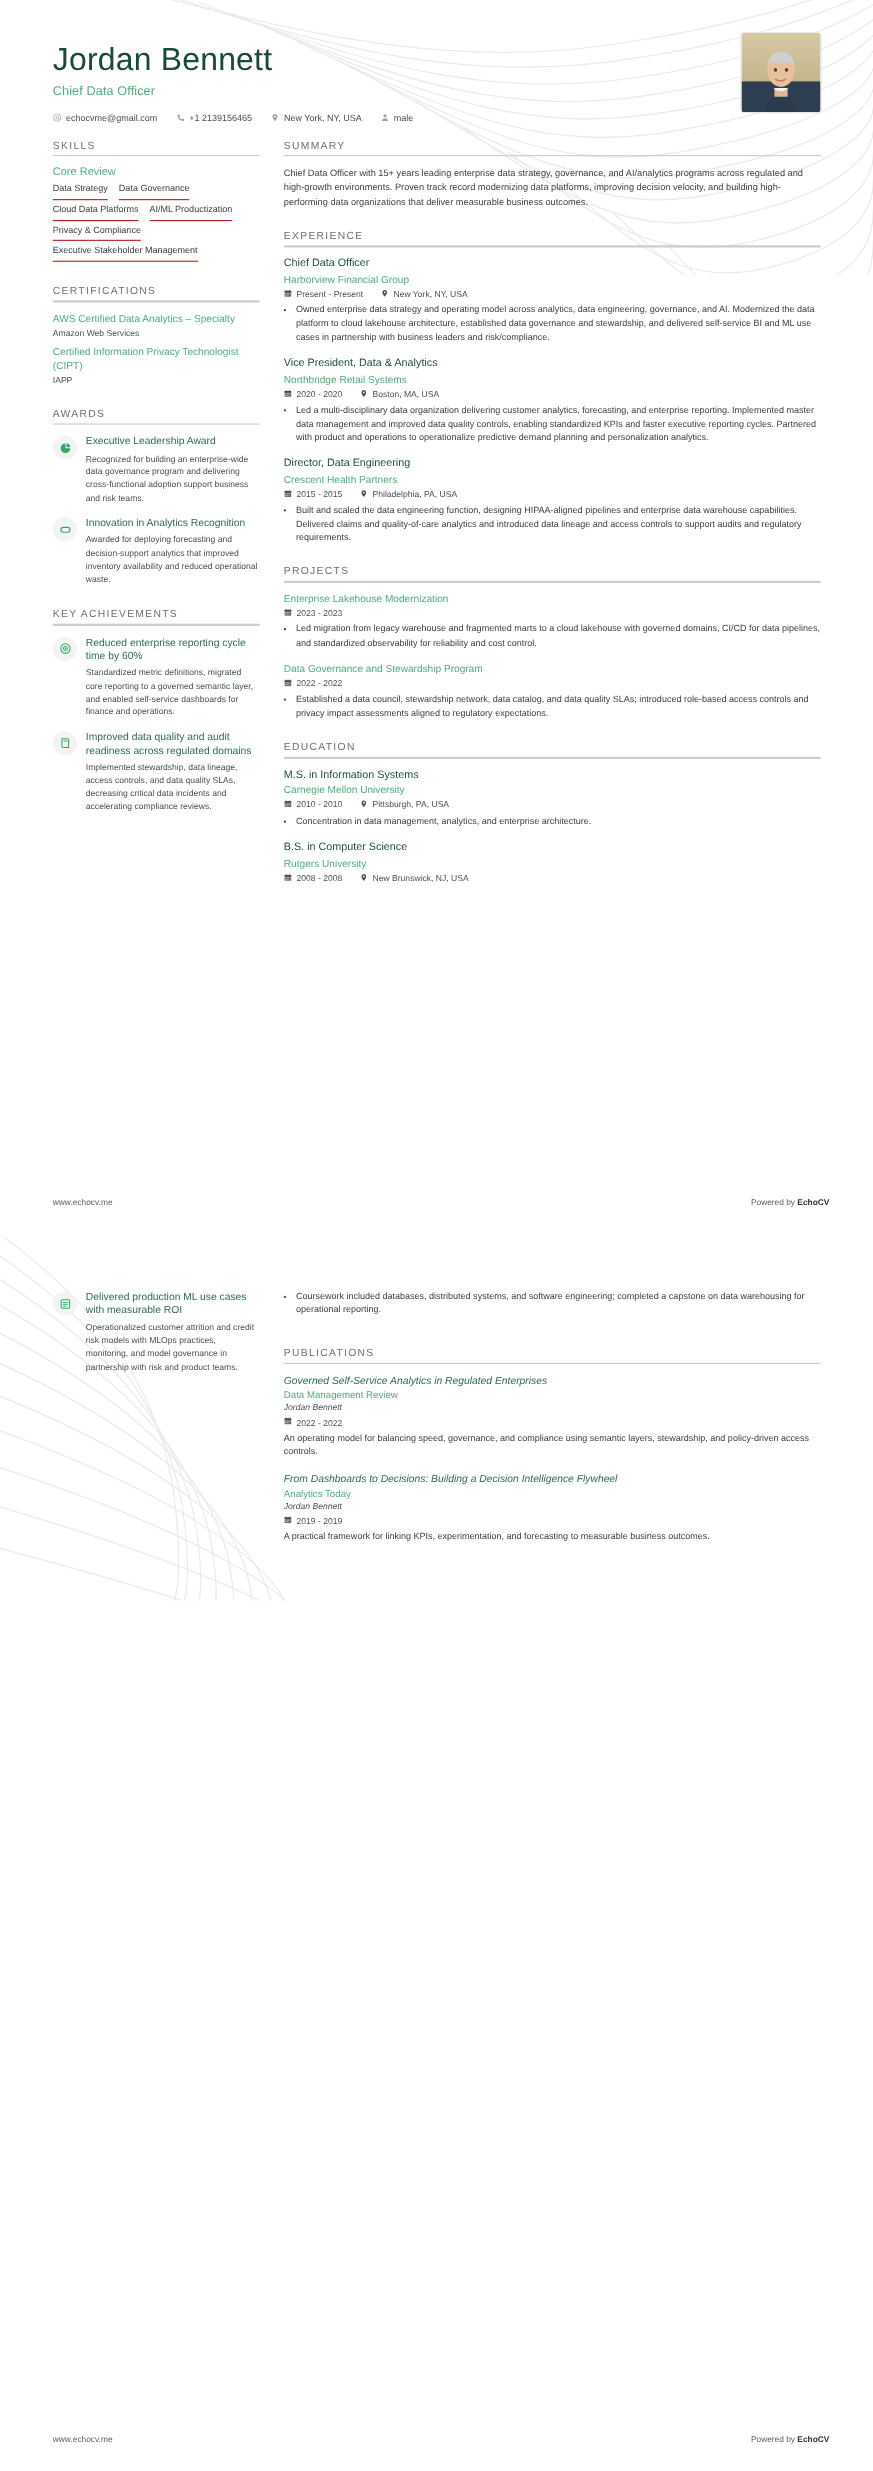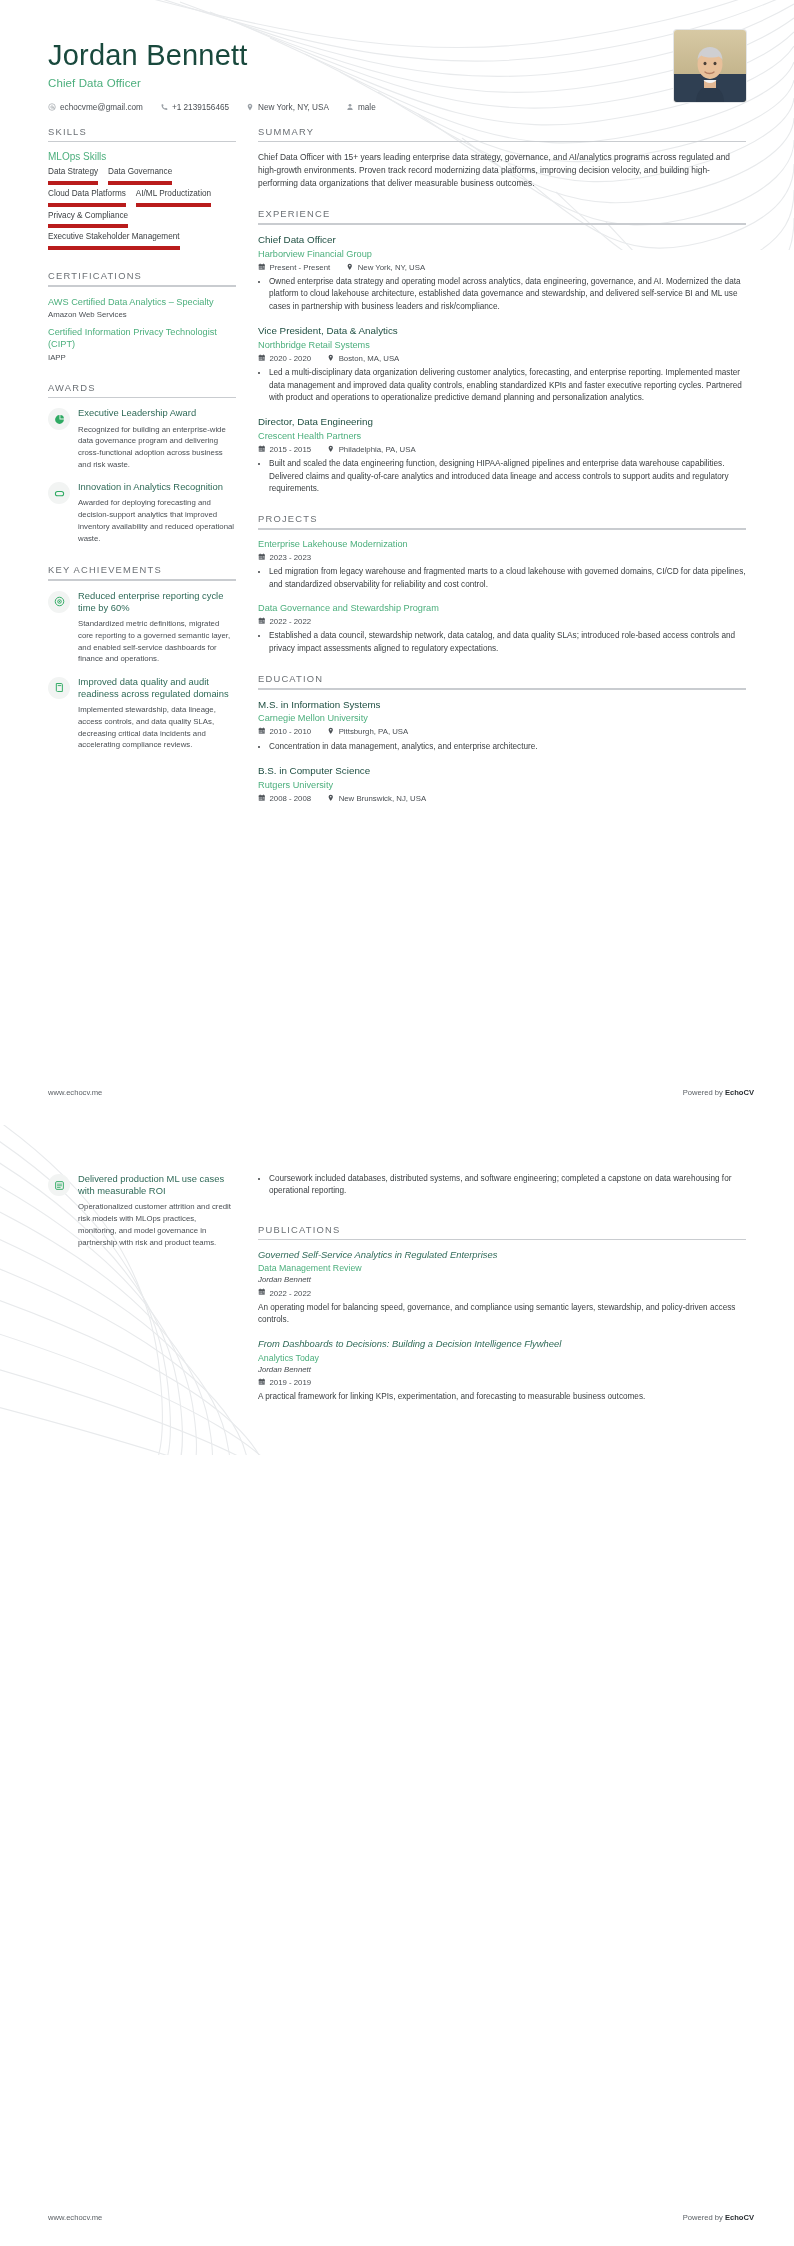--- a/index.html
+++ b/index.html
@@ -49,21 +49,21 @@
     padding-bottom: 4px; text-transform: uppercase;
   }
   .sec-rule { height: 1.5px; background: #c9ccd0; margin-bottom: 9px; }
   .sec { margin-bottom: 16px; }
 
   
   .skill-group-title { font-size: 10px; color: #4caf7d; margin-bottom: 5px; }
   .skill-tags { display: flex; flex-wrap: wrap; gap: 4px 10px; }
   .skill-tag {
     font-size: 8.2px; color: #3c4043; padding-bottom: 3px;
-    border-bottom: 4px solid #b91c1c; line-height: 1.3;
+    border-bottom: 1px solid #b91c1c; line-height: 1.3;
   }
 
   
   .cert { margin-bottom: 7px; }
   .cert-name { font-size: 9.2px; color: #4caf7d; line-height: 1.35; }
   .cert-org { font-size: 7.8px; color: #4a4f54; margin-top: 2px; }
 
   
   .card { display: flex; gap: 8px; margin-bottom: 11px; }
   .card-icon {
@@ -195,21 +195,21 @@
     </div>
   </div>
 
   <div class="body">
 
     <div class="col-left">
 
       <div class="sec">
         <div class="sec-title">SKILLS</div>
         <div class="sec-rule"></div>
-        <div class="skill-group-title">MLOps Skills</div>
+        <div class="skill-group-title">Core Review</div>
         <div class="skill-tags">
           <span class="skill-tag">Data Strategy</span>
           <span class="skill-tag">Data Governance</span>
           <span class="skill-tag">Cloud Data Platforms</span>
           <span class="skill-tag">AI/ML Productization</span>
           <span class="skill-tag">Privacy &amp; Compliance</span>
           <span class="skill-tag">Executive Stakeholder Management</span>
         </div>
       </div>
 
@@ -232,21 +232,21 @@
 
         <div class="card">
           <div class="card-icon">
             <svg width="11" height="11" viewBox="0 0 16 16">
                 <path d="M8 8V1.6A6.4 6.4 0 1 0 14.4 8z" fill="#2faa63"></path>
                 <path d="M9.3 6.7h5.1A5.2 5.2 0 0 0 9.3 1.6z" fill="#2faa63"></path>
               </svg>
           </div>
           <div class="card-body">
             <div class="card-title">Executive Leadership Award</div>
-            <div class="card-desc">Recognized for building an enterprise-wide data governance program and delivering cross-functional adoption across business and risk waste.</div>
+            <div class="card-desc">Recognized for building an enterprise-wide data governance program and delivering cross-functional adoption support business and risk teams.</div>
           </div>
         </div>
 
         <div class="card">
           <div class="card-icon">
             <svg width="11" height="11" viewBox="0 0 16 16">
                 <rect x="2" y="5" width="12" height="6.4" rx="3.2" fill="none" stroke="#2faa63" stroke-width="1.5"></rect>
               </svg>
           </div>
           <div class="card-body">

